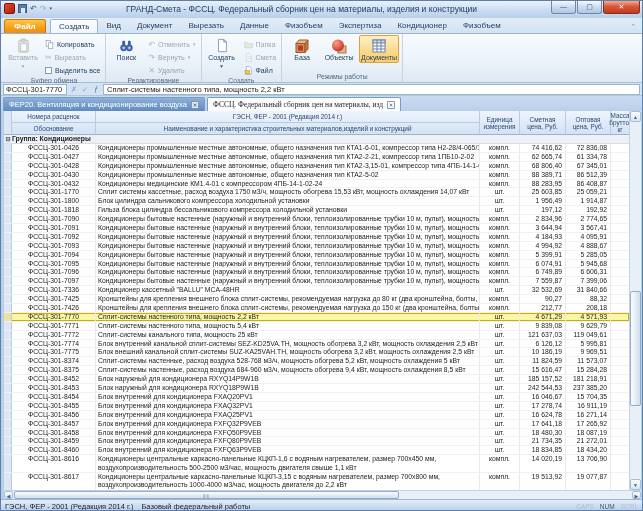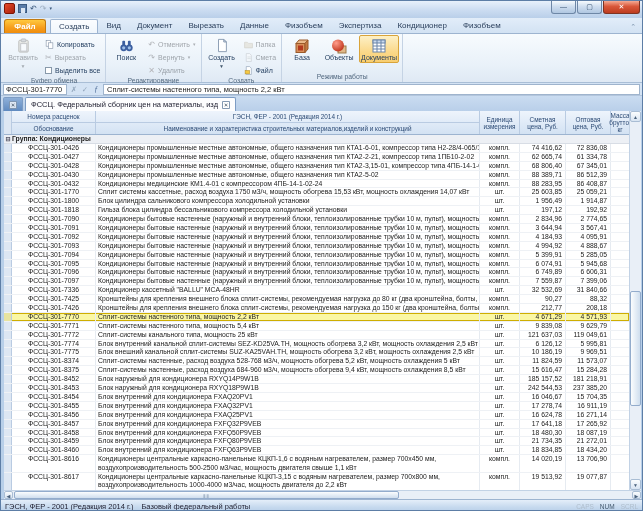--- a/index.html
+++ b/index.html
@@ -73,21 +73,21 @@
             font-size:7.5px; line-height:9px; padding:0 3px; color:#222; white-space:nowrap; overflow:hidden; }
 
   
   .doctabs { position:absolute; top:95px; left:0; right:0; height:15px;
              background:linear-gradient(#cadcf1,#b9cfe9); display:flex; align-items:flex-end;
              padding-left:2px; gap:2px; }
   .dtab { height:14px; display:flex; align-items:center; gap:4px; padding:0 5px;
           font-size:7.5px; border:1px solid #7d9cc4; border-bottom:none;
           border-radius:2px 2px 0 0; white-space:nowrap; }
   .dtab.blue { background:linear-gradient(#8fb0d9,#5f8ac0); color:#fff; }
-  .dtab.activeT { background:#fdfdfe; color:#223; }
+  .dtab.activeT { background:#fdfdfe; color:#223;font-family:Liberation Serif, serif; }
   .dclose { width:8px; height:8px; font-size:5.5px; line-height:7px; text-align:center;
             border:1px solid rgba(110,135,165,.85); background:rgba(255,255,255,.75);
             color:#456; border-radius:1px; }
 
   
   .tablewrap { position:absolute; top:110px; left:3px; width:637px; height:379px;
                background:#fff; overflow:hidden; display:flex; }
   .tmain { width:625px; overflow:hidden; }
   .thead { display:flex; height:24px; background:linear-gradient(#eef4fc,#d3e2f3);
            border-bottom:1px solid #9db4d0; font-size:6.4px; color:#2c4a74;
@@ -150,20 +150,21 @@
 <div class="window">
 
   <div class="titlebar">
     <div class="qat">
       <span class="appicon"></span>
       <span class="saveicon"></span>
       <span class="qicon">↶</span>
       <span class="qicon gray">↷</span>
       <span class="qicon" style="font-size:5px">▾</span>
     </div>
+    <div class="title">ГРАНД-Смета - ФССЦ. Федеральный сборник цен на материалы, изделия и конструкции</div>
     <div class="winbtns">
       <div class="winbtn">—</div>
       <div class="winbtn">▢</div>
       <div class="winbtn close">✕</div>
     </div>
   </div>
 
   <div class="tabrow">
     <div class="filebtn">Файл</div>
     <div class="rtab active">Создать</div>
@@ -342,20 +343,21 @@
   <div class="formulabar">
     <div class="cellref">ФССЦ-301-7770</div>
     <span class="fbtn">✗</span>
     <span class="fbtn">✓</span>
     <span class="fbtn fx">ƒ</span>
     <div class="fvalue">Сплит-системы настенного типа, мощность 2,2 кВт</div>
   </div>
 
   <div class="doctabs">
     <div class="dtab blue">
+      <span>ФЕР20. Вентиляция и кондиционирование воздуха</span>
       <span class="dclose">✕</span>
     </div>
     <div class="dtab activeT">
       <span>ФССЦ. Федеральный сборник цен на материалы, изд</span>
       <span class="dclose">✕</span>
     </div>
   </div>
 
   <div class="tablewrap">
     <div class="tmain">

